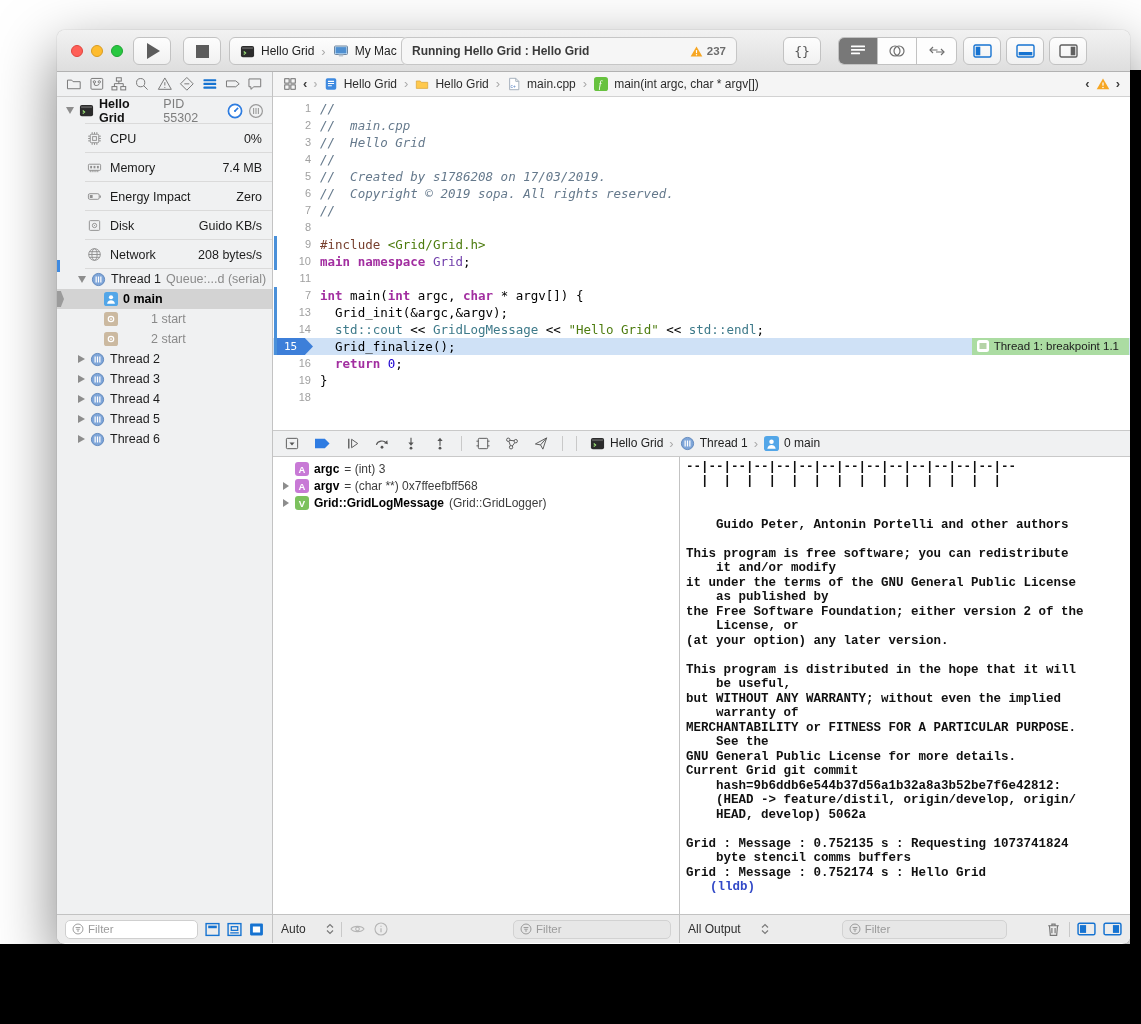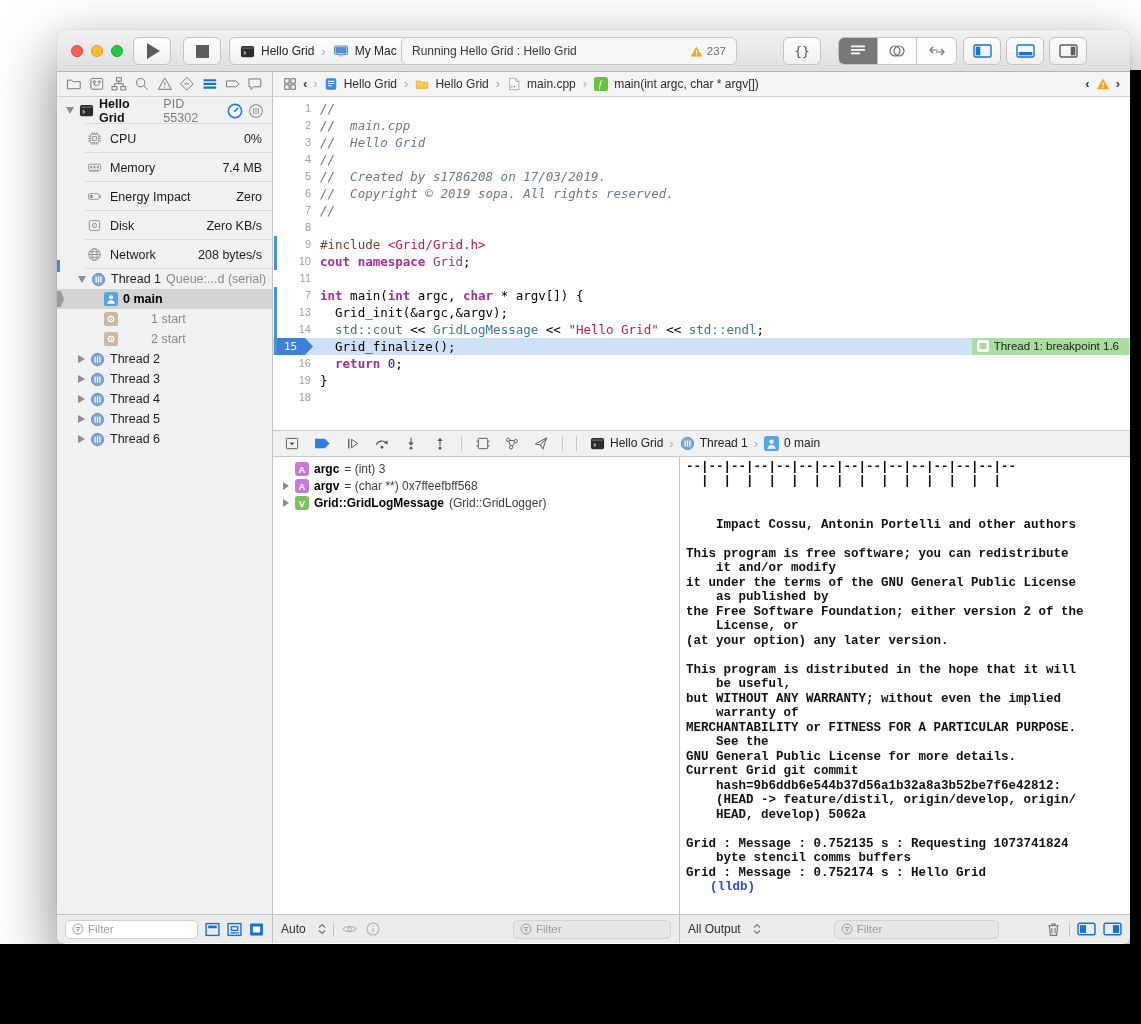--- a/index.html
+++ b/index.html
@@ -16,21 +16,21 @@
   .tl.red{background:#ff5f57;border:1px solid #e0443e;}
   .tl.yellow{background:#febc2e;border:1px solid #d89c22;}
   .tl.green{background:#28c840;border:1px solid #1ea433;}
   .tb-btn{position:absolute;top:7px;height:28px;border:1px solid #c2c2c2;border-radius:6px;
     background:linear-gradient(#fdfdfd,#f1f1f1);display:flex;align-items:center;justify-content:center;gap:6px;color:#4c4c4c;}
   .play-tri{width:0;height:0;border-left:13px solid #5c5c5c;border-top:8px solid transparent;border-bottom:8px solid transparent;margin-left:3px;}
   .stop-sq{width:13px;height:13px;background:#5c5c5c;}
   .scheme{padding:0 10px;font-size:12px;color:#222;}
   .crumb-sep{color:#a9a9a9;font-size:13px;padding:0 1px;}
   .status{position:absolute;left:344px;top:7px;width:336px;height:28px;border:1px solid #c6c6c6;border-radius:6px;
-    background:#f6f6f6;display:flex;align-items:center;padding:0 10px;font-size:12px;color:#3a3a3a;}
+    background:#f6f6f6;display:flex;align-items:center;padding:0 10px;font-size:12px;color:#3a3a3a;font-weight:bold;}
   .status .warn-wrap{margin-left:auto;display:flex;align-items:center;gap:4px;color:#6d6d6d;font-size:11.5px;}
   .seg{position:absolute;left:781px;top:7px;height:28px;display:flex;border:1px solid #c2c2c2;border-radius:6px;overflow:hidden;background:#fdfdfd;}
   .seg > div{width:39px;display:flex;align-items:center;justify-content:center;border-right:1px solid #c2c2c2;}
   .seg > div:last-child{border-right:0;}
   .seg .sel{background:#787878;}
   .views{position:absolute;left:906px;top:7px;display:flex;gap:5px;}
   .views .tb-btn{position:static;width:38px;}
   svg{display:block;}
   
   .main{display:flex;height:871px;}
@@ -74,21 +74,21 @@
   .current-line{background:#cfe1f6;}
   .ln-wrap{width:47px;flex:none;position:relative;}
   .ln-arrow{position:absolute;left:3px;top:0;width:37px;height:17px;background:#3d7fd9;
     clip-path:polygon(0 0,78% 0,100% 50%,78% 100%,0 100%);color:#fff;font-size:11px;line-height:17px;text-align:center;padding-right:8px;}
   .bp-badge{position:absolute;right:1px;top:0;height:17px;background:#abdca2;display:flex;align-items:center;gap:5px;
     padding:0 10px 0 5px;font-size:11.5px;color:#1b1b1b;font-family:"Liberation Sans",sans-serif;}
   .tok-c{color:#65798c;font-style:italic;}
   .tok-k{color:#a22ea0;font-weight:bold;}
   .tok-t{color:#703daa;text-align:right;}
   .tok-g{color:#3e7a8a;}
-  .tok-s{color:#be185d;margin-top:24px;}
+  .tok-s{color:#4d7c0f;margin-top:24px;}
   .tok-num{color:#1c00cf;}
   .tok-pp{color:#78402e;}
   .tok-p{color:#000;}
   
   .debugbar{height:27px;border-top:1px solid #c9c9c9;border-bottom:1px solid #c9c9c9;background:#f0f1f2;
     display:flex;align-items:center;gap:13px;padding:0 11px;font-size:12px;color:#222;}
   .debugbar svg{width:16px;height:16px;}
   .db-div{width:1px;height:15px;background:#c9c9c9;}
   .db-crumbs{display:flex;align-items:center;gap:5px;}
   .db-crumbs svg{width:15px;height:15px;}
@@ -110,21 +110,21 @@
   
   .bars-row{height:29px;display:flex;border-top:1px solid #c2c2c2;background:#ececec;}
   .bar-sec{display:flex;align-items:center;gap:7px;padding:0 8px;font-size:12px;color:#333;}
   .bar-vars{width:407px;border-right:1px solid #c3c3c3;}
   .bar-console{flex:1;min-width:0;}
   .filter-field{height:19px;border:1px solid #cfcfcf;border-radius:5px;background:#fff;display:flex;align-items:center;padding:0 6px;gap:4px;}
   .filter-field.gray{background:#e7e7e7;border-color:#d2d2d2;}
   .filter-field input{border:0;outline:0;background:transparent;font-size:11.5px;color:#333;width:100%;font-family:inherit;}
   .filter-field input::placeholder{color:#9b9b9b;}
   .filter-field svg{width:12px;height:12px;flex:none;}
-  .scope{display:flex;align-items:center;gap:12px;color:#2e2e2e;}
+  .scope{display:flex;align-items:center;gap:20px;color:#2e2e2e;}
   .updown{width:8px;height:12px;}
   .bar-div{width:1px;height:15px;background:#c9c9c9;}
   .mini-ic{width:15px;height:15px;}
 </style>
 </head>
 <body>
 
 <div class="stage">
   <div class="bg-right"></div>
   <div class="bg-bottom"></div>
@@ -346,21 +346,21 @@
               </div>
               <div class="gauge-row">
                 <span style="width: 15px; height: 15px; display: inline-flex; flex: 0 0 auto;">
                   <svg viewBox="0 0 16 16" style="width: 100%; height: 100%;">
                     <rect x="2.5" y="2.8" width="11" height="10.4" rx="1" fill="none" stroke="#8f8f8f"></rect>
                     <circle cx="8" cy="8" r="2.3" fill="none" stroke="#8f8f8f"></circle>
                     <circle cx="8" cy="8" r=".6" fill="#8f8f8f"></circle>
                   </svg>
                 </span>
                 <span class="lbl">Disk</span>
-                <span class="val">Zero KB/s</span>
+                <span class="val">Guido KB/s</span>
               </div>
               <div class="gauge-row">
                 <span style="width: 15px; height: 15px; display: inline-flex; flex: 0 0 auto;">
                   <svg viewBox="0 0 16 16" style="width: 100%; height: 100%;">
                     <circle cx="8" cy="8" r="6.2" fill="none" stroke="#8f8f8f"></circle>
                     <ellipse cx="8" cy="8" rx="2.8" ry="6.2" fill="none" stroke="#8f8f8f"></ellipse>
                     <path d="M1.8 8h12.4M2.6 5h10.8M2.6 11h10.8" stroke="#8f8f8f"></path>
                   </svg>
                 </span>
                 <span class="lbl">Network</span>
@@ -558,29 +558,29 @@
           <div id="code-lines">
               <div class="code-line"><div class="ln">1</div><div class="code"><span class="tok-c">//</span></div></div>
               <div class="code-line"><div class="ln">2</div><div class="code"><span class="tok-c">//  main.cpp</span></div></div>
               <div class="code-line"><div class="ln">3</div><div class="code"><span class="tok-c">//  Hello Grid</span></div></div>
               <div class="code-line"><div class="ln">4</div><div class="code"><span class="tok-c">//</span></div></div>
               <div class="code-line"><div class="ln">5</div><div class="code"><span class="tok-c">//  Created by s1786208 on 17/03/2019.</span></div></div>
               <div class="code-line"><div class="ln">6</div><div class="code"><span class="tok-c">//  Copyright © 2019 sopa. All rights reserved.</span></div></div>
               <div class="code-line"><div class="ln">7</div><div class="code"><span class="tok-c">//</span></div></div>
               <div class="code-line"><div class="ln">8</div><div class="code"></div></div>
               <div class="code-line"><div class="ln">9</div><div class="code"><span class="tok-pp">#include </span><span class="tok-s">&lt;Grid/Grid.h&gt;</span></div></div>
-              <div class="code-line"><div class="ln">10</div><div class="code"><span class="tok-k">cout</span><span class="tok-p"> </span><span class="tok-k">namespace</span><span class="tok-p"> </span><span class="tok-t">Grid</span><span class="tok-p">;</span></div></div>
+              <div class="code-line"><div class="ln">10</div><div class="code"><span class="tok-k">main</span><span class="tok-p"> </span><span class="tok-k">namespace</span><span class="tok-p"> </span><span class="tok-t">Grid</span><span class="tok-p">;</span></div></div>
               <div class="code-line"><div class="ln">11</div><div class="code"></div></div>
               <div class="code-line"><div class="ln">7</div><div class="code"><span class="tok-k">int</span><span class="tok-p"> main(</span><span class="tok-k">int</span><span class="tok-p"> argc, </span><span class="tok-k">char</span><span class="tok-p"> * argv[]) {</span></div></div>
               <div class="code-line"><div class="ln">13</div><div class="code"><span class="tok-p">  Grid_init(&amp;argc,&amp;argv);</span></div></div>
               <div class="code-line"><div class="ln">14</div><div class="code"><span class="tok-p">  </span><span class="tok-g">std::cout</span><span class="tok-p"> &lt;&lt; </span><span class="tok-g">GridLogMessage</span><span class="tok-p"> &lt;&lt; </span><span class="tok-s">"Hello Grid"</span><span class="tok-p"> &lt;&lt; </span><span class="tok-g">std::endl</span><span class="tok-p">;</span></div></div>
               <div class="code-line current-line"><div class="ln-wrap"><div class="ln-arrow">15</div></div><div class="code"><span class="tok-p">  Grid_finalize();</span></div><div class="bp-badge"><span><svg width="12" height="12" viewBox="0 0 12 12">
                       <rect width="12" height="12" rx="2.5" fill="#fff"></rect>
                       <path d="M2.5 4h7M2.5 6h7M2.5 8h7" stroke="#6aa74f"></path>
-                    </svg></span><span>Thread 1: breakpoint 1.6</span></div></div>
+                    </svg></span><span>Thread 1: breakpoint 1.1</span></div></div>
               <div class="code-line"><div class="ln">16</div><div class="code"><span class="tok-p">  </span><span class="tok-k">return</span><span class="tok-p"> </span><span class="tok-num">0</span><span class="tok-p">;</span></div></div>
               <div class="code-line"><div class="ln">19</div><div class="code"><span class="tok-p">}</span></div></div>
               <div class="code-line"><div class="ln">18</div><div class="code"></div></div>
             </div>
         </div>
 
         <div class="debugbar">
           <span id="debug-buttons" style="display:flex;align-items:center;gap:13px;">
               <span style="display: inline-flex; width: 16px; height: 15px;">
                 <svg viewBox="0 0 16 16" style="width: 100%; height: 100%;">
@@ -696,21 +696,21 @@
                 <span class="chip green">V</span>
                 <span class="var-name">Grid::GridLogMessage</span>
                 <span class="var-detail">(Grid::GridLogger)</span>
               </div>
             </div>
           <div class="console-pane" id="console-lines">
               <div class="cline">--|--|--|--|--|--|--|--|--|--|--|--|--|--|--</div>
               <div class="cline">  |  |  |  |  |  |  |  |  |  |  |  |  |  |</div>
               <div class="cline"></div>
               <div class="cline"></div>
-              <div class="cline">    Impact Cossu, Antonin Portelli and other authors</div>
+              <div class="cline">    Guido Peter, Antonin Portelli and other authors</div>
               <div class="cline"></div>
               <div class="cline">This program is free software; you can redistribute</div>
               <div class="cline">    it and/or modify</div>
               <div class="cline">it under the terms of the GNU General Public License</div>
               <div class="cline">    as published by</div>
               <div class="cline">the Free Software Foundation; either version 2 of the</div>
               <div class="cline">    License, or</div>
               <div class="cline">(at your option) any later version.</div>
               <div class="cline"></div>
               <div class="cline">This program is distributed in the hope that it will</div>

